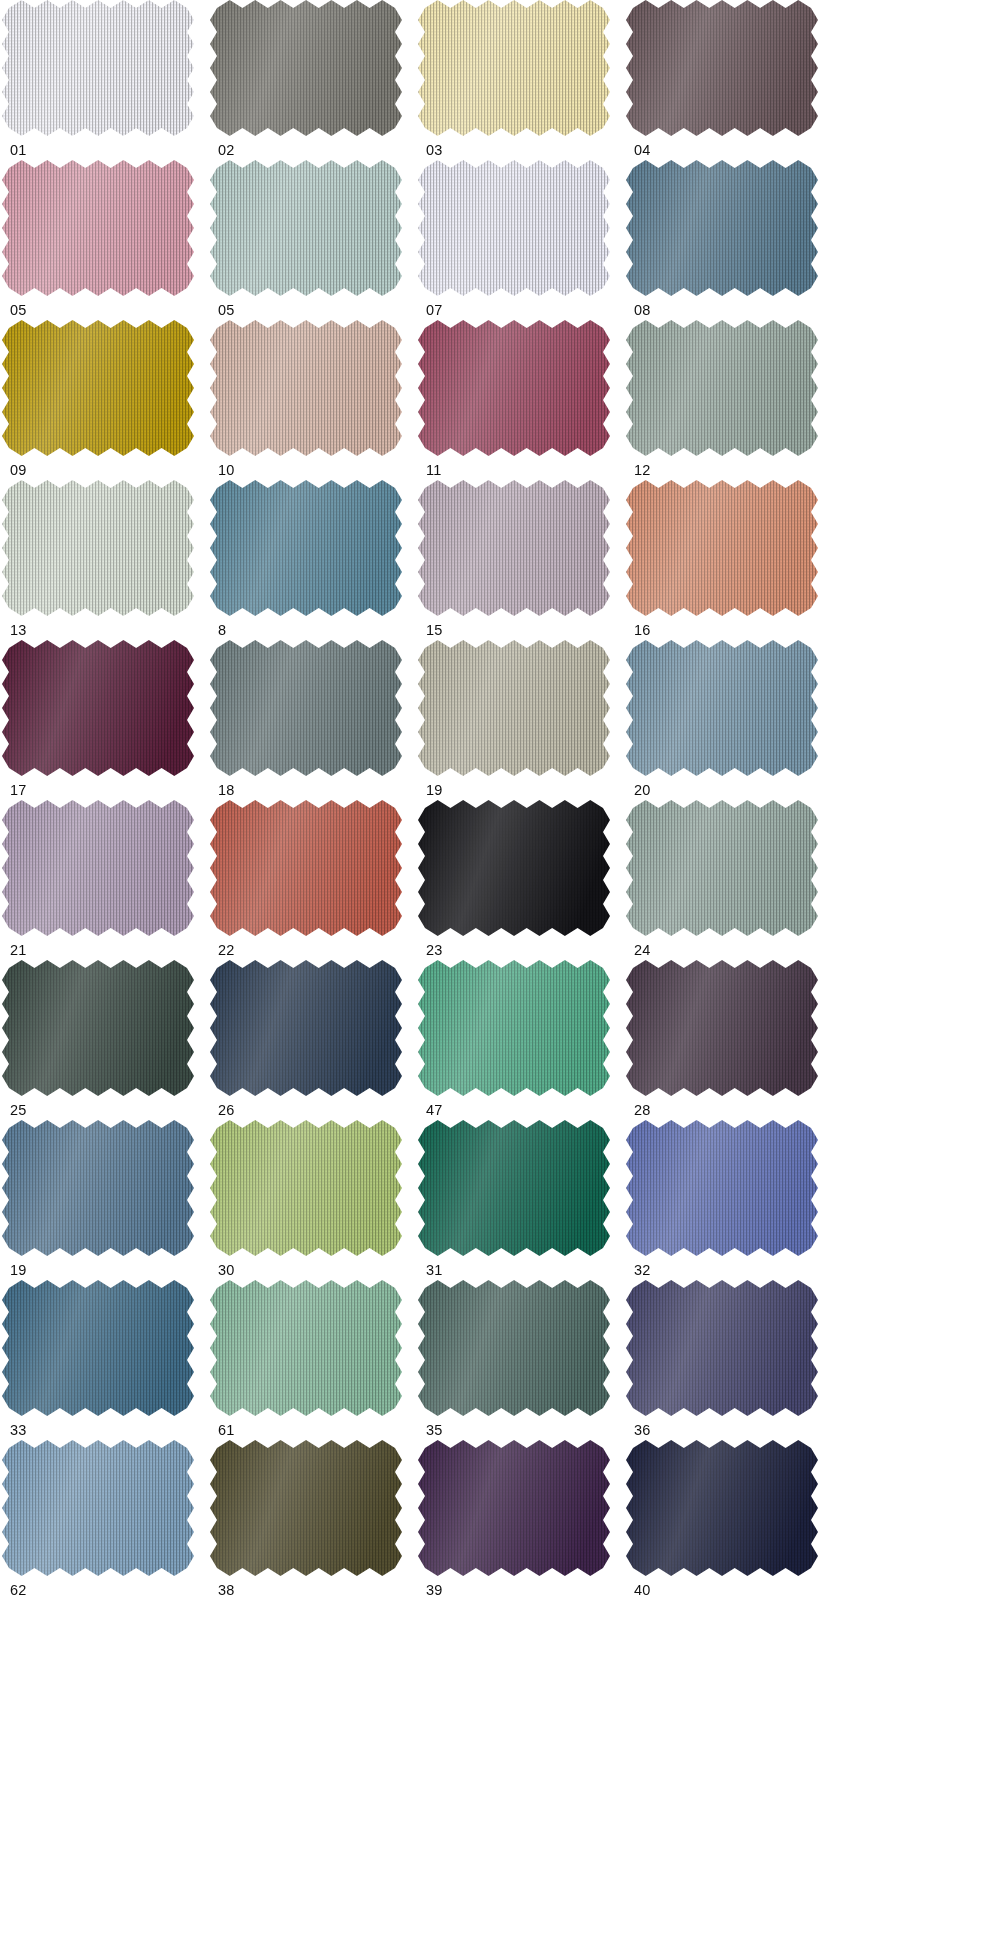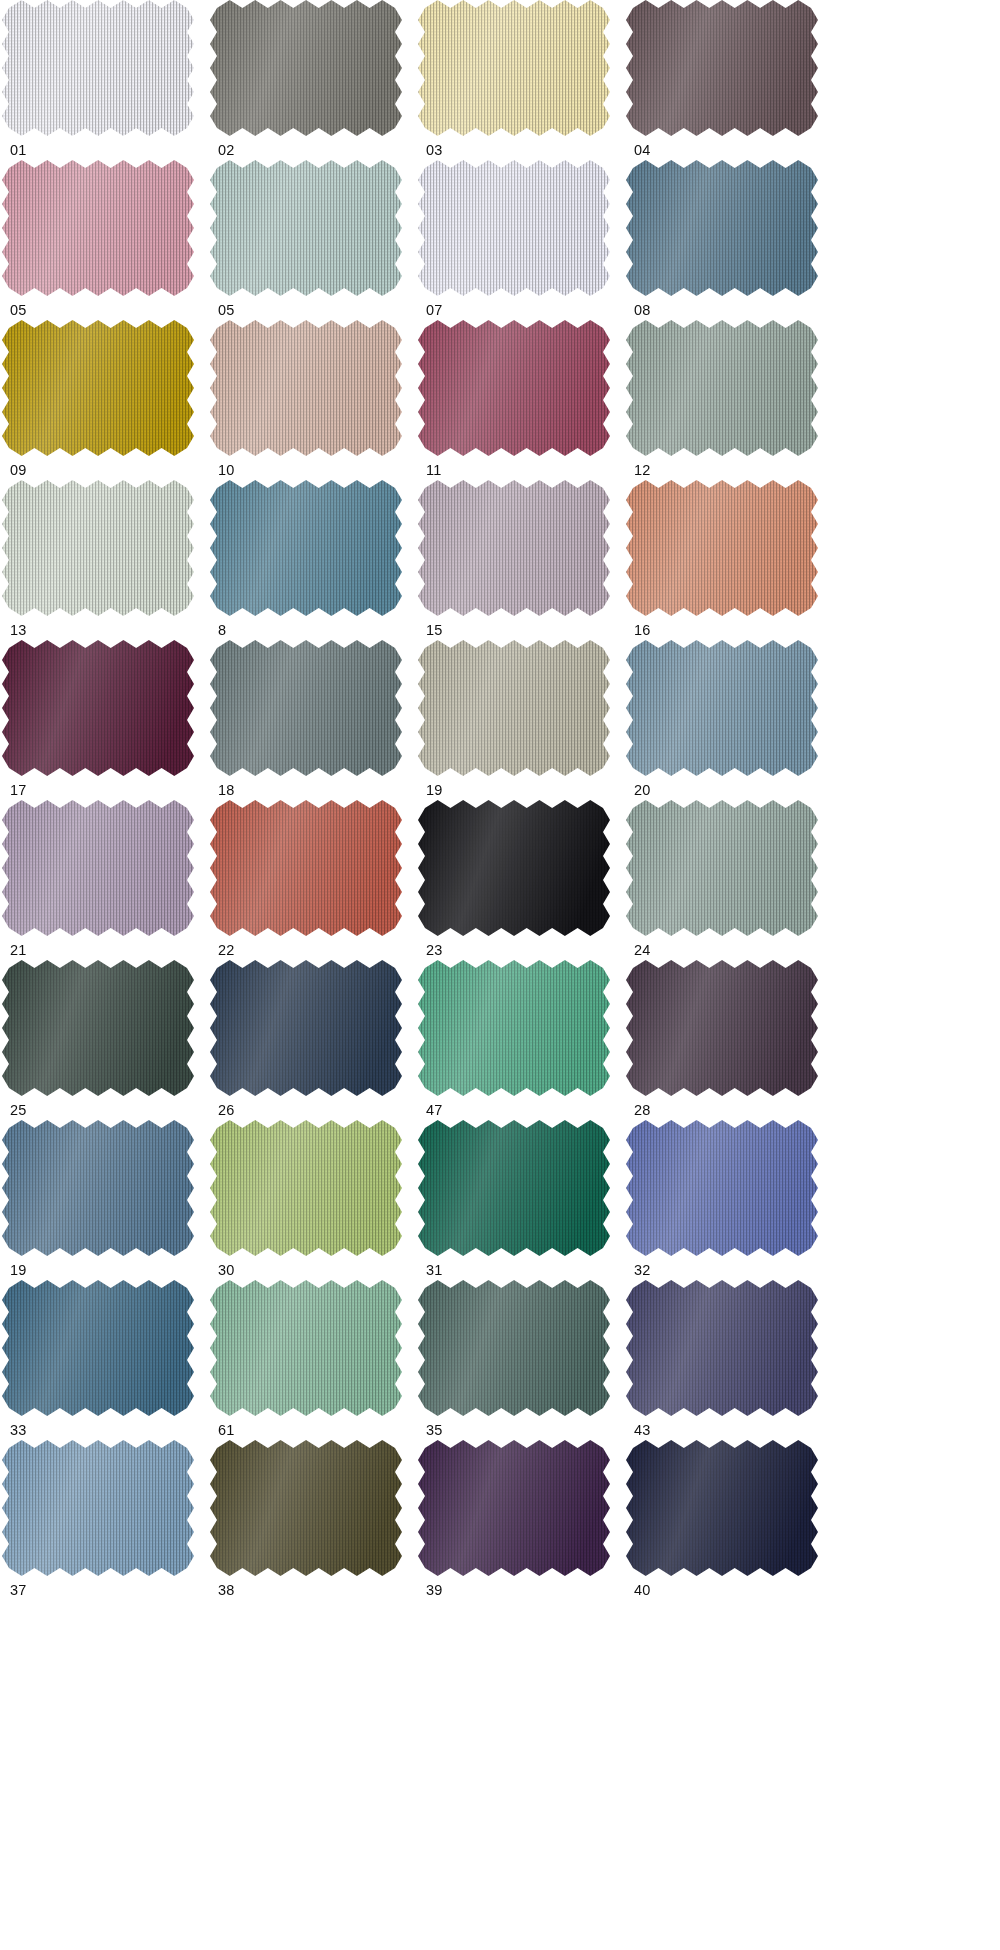--- a/index.html
+++ b/index.html
@@ -1031,21 +1031,21 @@
                 <stop offset="1" stop-color="#ffffff" stop-opacity="0"></stop>
               </linearGradient>
             </defs>
             <g clip-path="url(#clip35)">
               <rect width="192" height="136" fill="#4a4a73"></rect>
               <rect class="weave" width="192" height="136" fill="url(#weave35)"></rect>
               <rect class="sheen" width="192" height="136" fill="url(#sheen35)"></rect>
             </g>
           </svg>
         </div>
-        <div class="label">43</div>
+        <div class="label">36</div>
       </div>
       <div class="cell">
         <div class="swatch-wrap">
           <svg class="swatch" viewBox="0 0 192 136" width="192" height="136">
             <defs>
               <clipPath id="clip36">
                 <polygon points="7.00,8.00 19.71,0.00 32.43,8.00 45.14,0.00 57.86,8.00 70.57,0.00 83.29,8.00 96.00,0.00 108.71,8.00 121.43,0.00 134.14,8.00 146.86,0.00 159.57,8.00 172.29,0.00 185.00,8.00 192.00,20.00 185.00,32.00 192.00,44.00 185.00,56.00 192.00,68.00 185.00,80.00 192.00,92.00 185.00,104.00 192.00,116.00 185.00,128.00 185.00,128.00 172.29,136.00 159.57,128.00 146.86,136.00 134.14,128.00 121.43,136.00 108.71,128.00 96.00,136.00 83.29,128.00 70.57,136.00 57.86,128.00 45.14,136.00 32.43,128.00 19.71,136.00 7.00,128.00 7.00,128.00 0.00,116.00 7.00,104.00 0.00,92.00 7.00,80.00 0.00,68.00 7.00,56.00 0.00,44.00 7.00,32.00 0.00,20.00"></polygon>
               </clipPath>
               <pattern id="weave36" width="3" height="3" patternUnits="userSpaceOnUse">
                 <rect width="1.15" height="3" fill="#000"></rect>
@@ -1058,21 +1058,21 @@
                 <stop offset="1" stop-color="#ffffff" stop-opacity="0"></stop>
               </linearGradient>
             </defs>
             <g clip-path="url(#clip36)">
               <rect width="192" height="136" fill="#84a7c4"></rect>
               <rect class="weave" width="192" height="136" fill="url(#weave36)"></rect>
               <rect class="sheen" width="192" height="136" fill="url(#sheen36)"></rect>
             </g>
           </svg>
         </div>
-        <div class="label">37</div>
+        <div class="label">62</div>
       </div>
       <div class="cell">
         <div class="swatch-wrap">
           <svg class="swatch" viewBox="0 0 192 136" width="192" height="136">
             <defs>
               <clipPath id="clip37">
                 <polygon points="7.00,8.00 19.71,0.00 32.43,8.00 45.14,0.00 57.86,8.00 70.57,0.00 83.29,8.00 96.00,0.00 108.71,8.00 121.43,0.00 134.14,8.00 146.86,0.00 159.57,8.00 172.29,0.00 185.00,8.00 192.00,20.00 185.00,32.00 192.00,44.00 185.00,56.00 192.00,68.00 185.00,80.00 192.00,92.00 185.00,104.00 192.00,116.00 185.00,128.00 185.00,128.00 172.29,136.00 159.57,128.00 146.86,136.00 134.14,128.00 121.43,136.00 108.71,128.00 96.00,136.00 83.29,128.00 70.57,136.00 57.86,128.00 45.14,136.00 32.43,128.00 19.71,136.00 7.00,128.00 7.00,128.00 0.00,116.00 7.00,104.00 0.00,92.00 7.00,80.00 0.00,68.00 7.00,56.00 0.00,44.00 7.00,32.00 0.00,20.00"></polygon>
               </clipPath>
               <pattern id="weave37" width="3" height="3" patternUnits="userSpaceOnUse">
                 <rect width="1.15" height="3" fill="#000"></rect>

